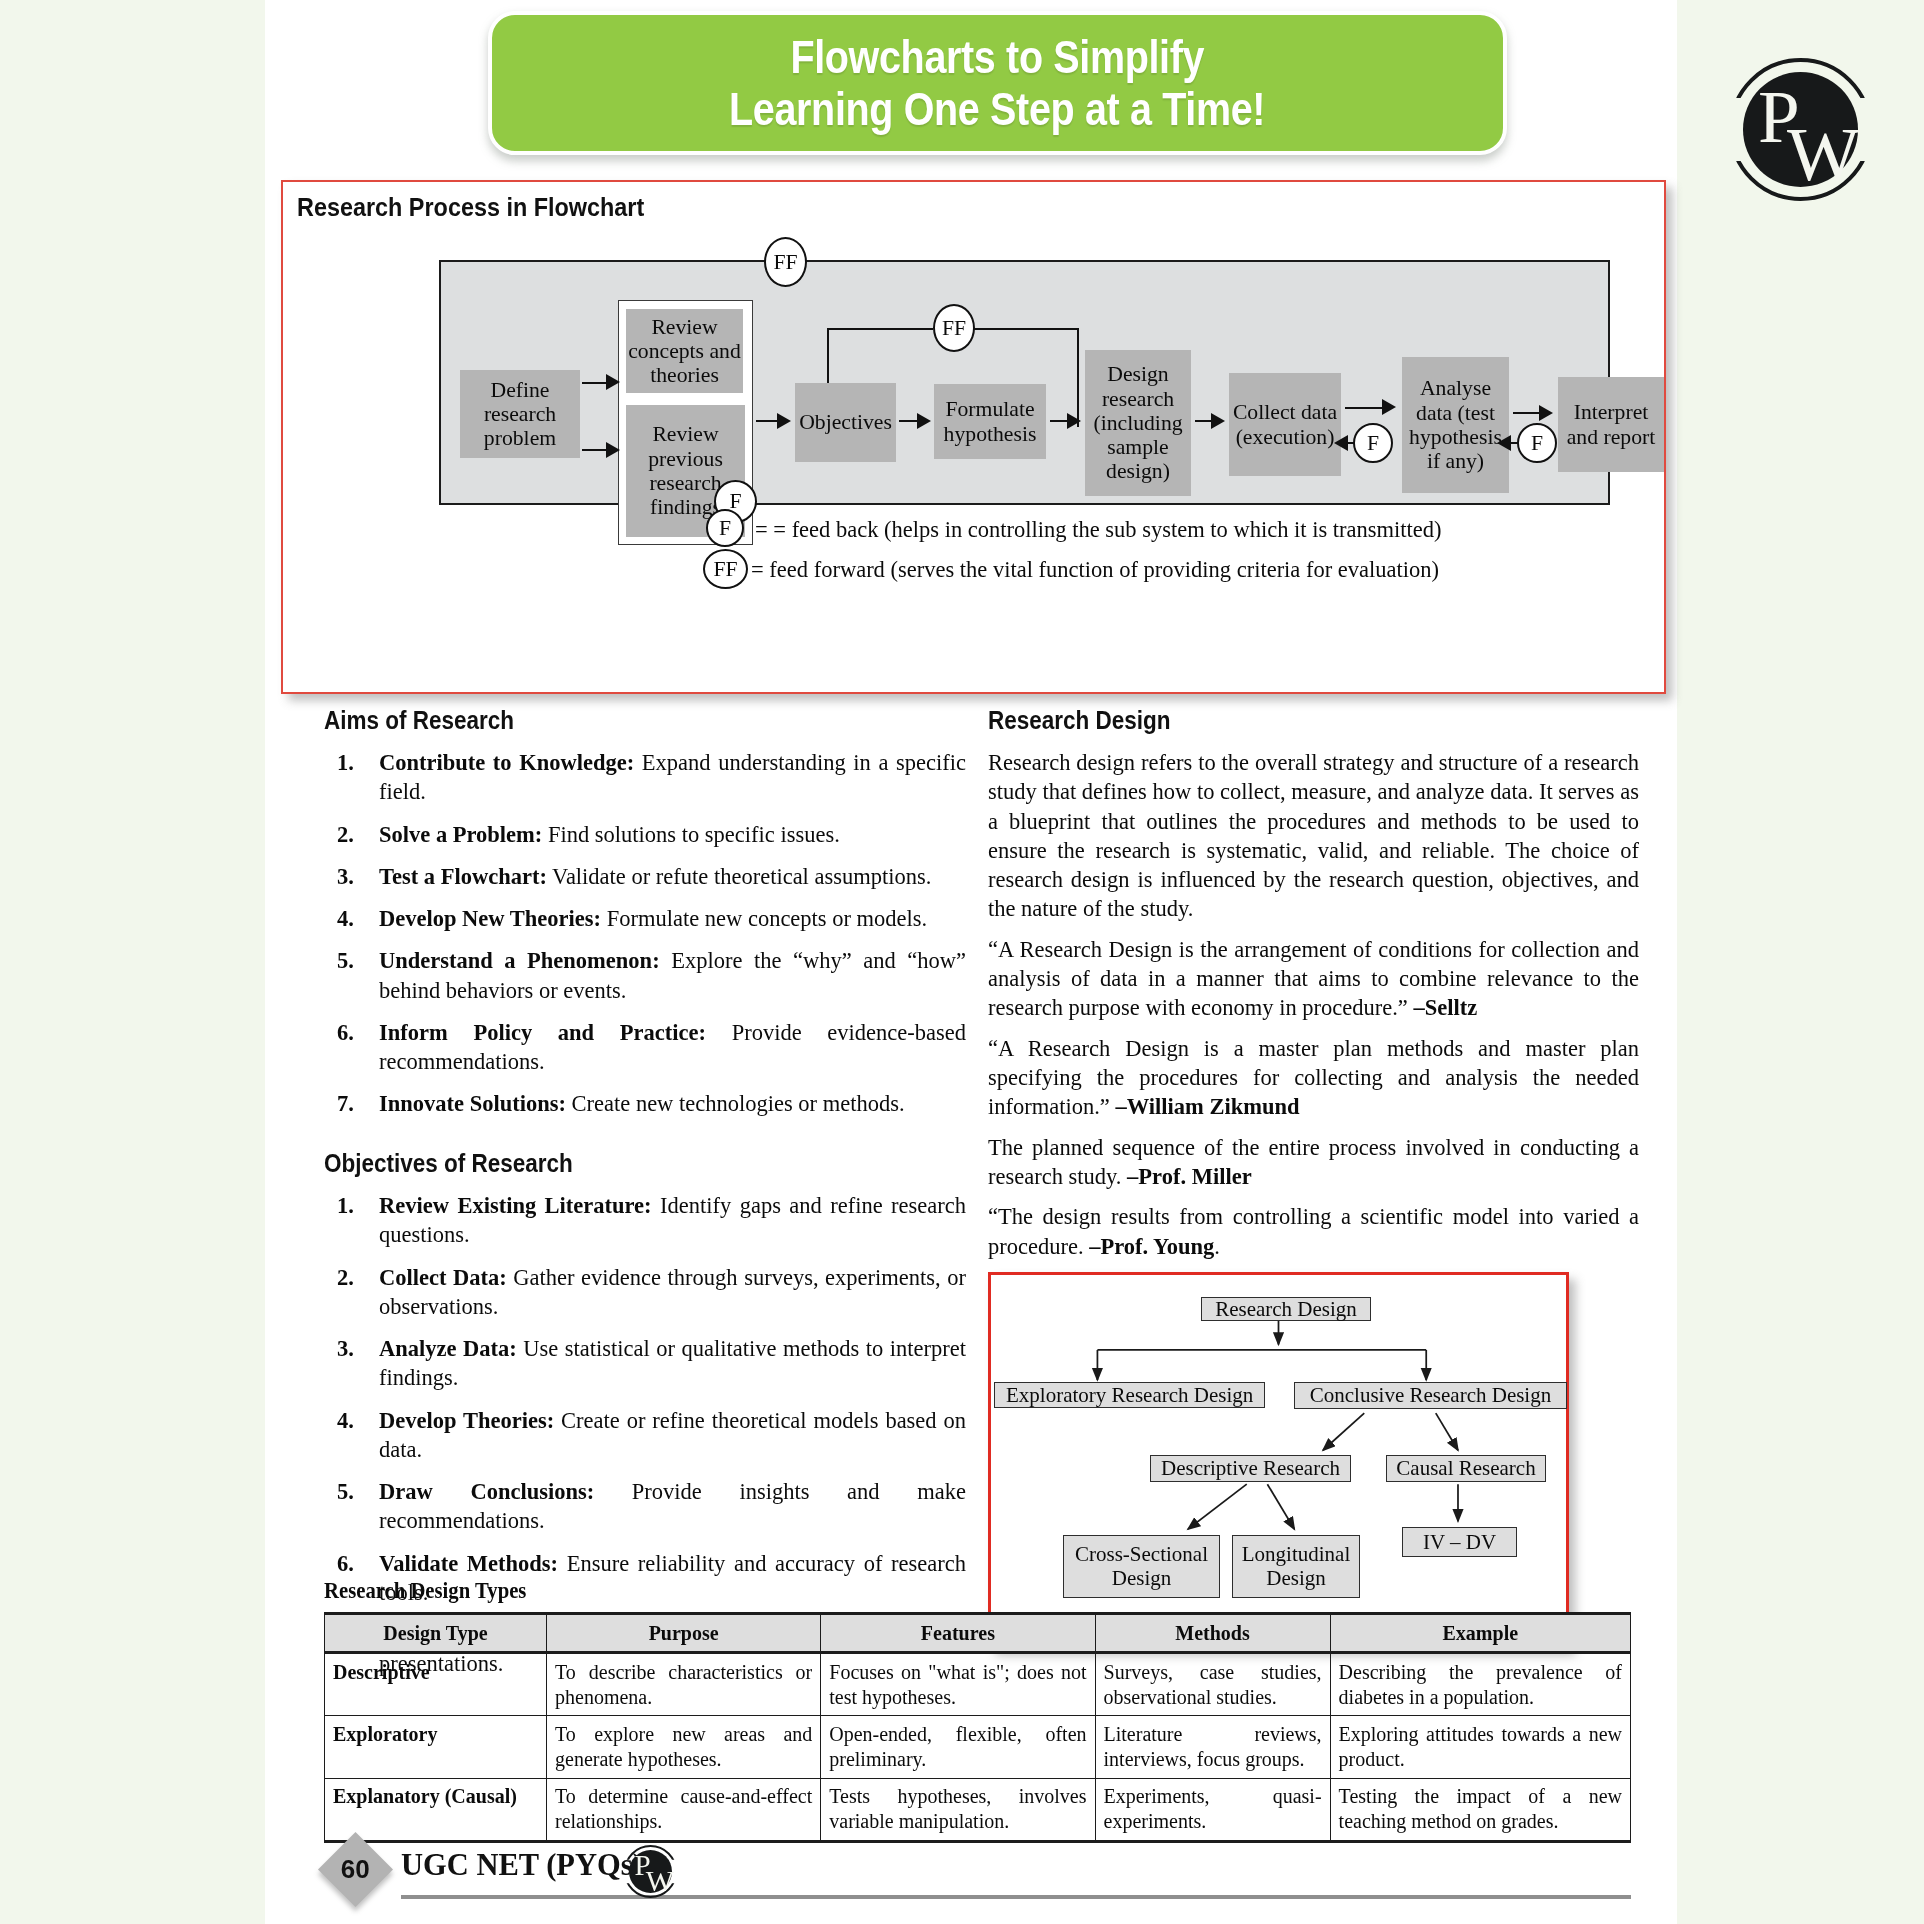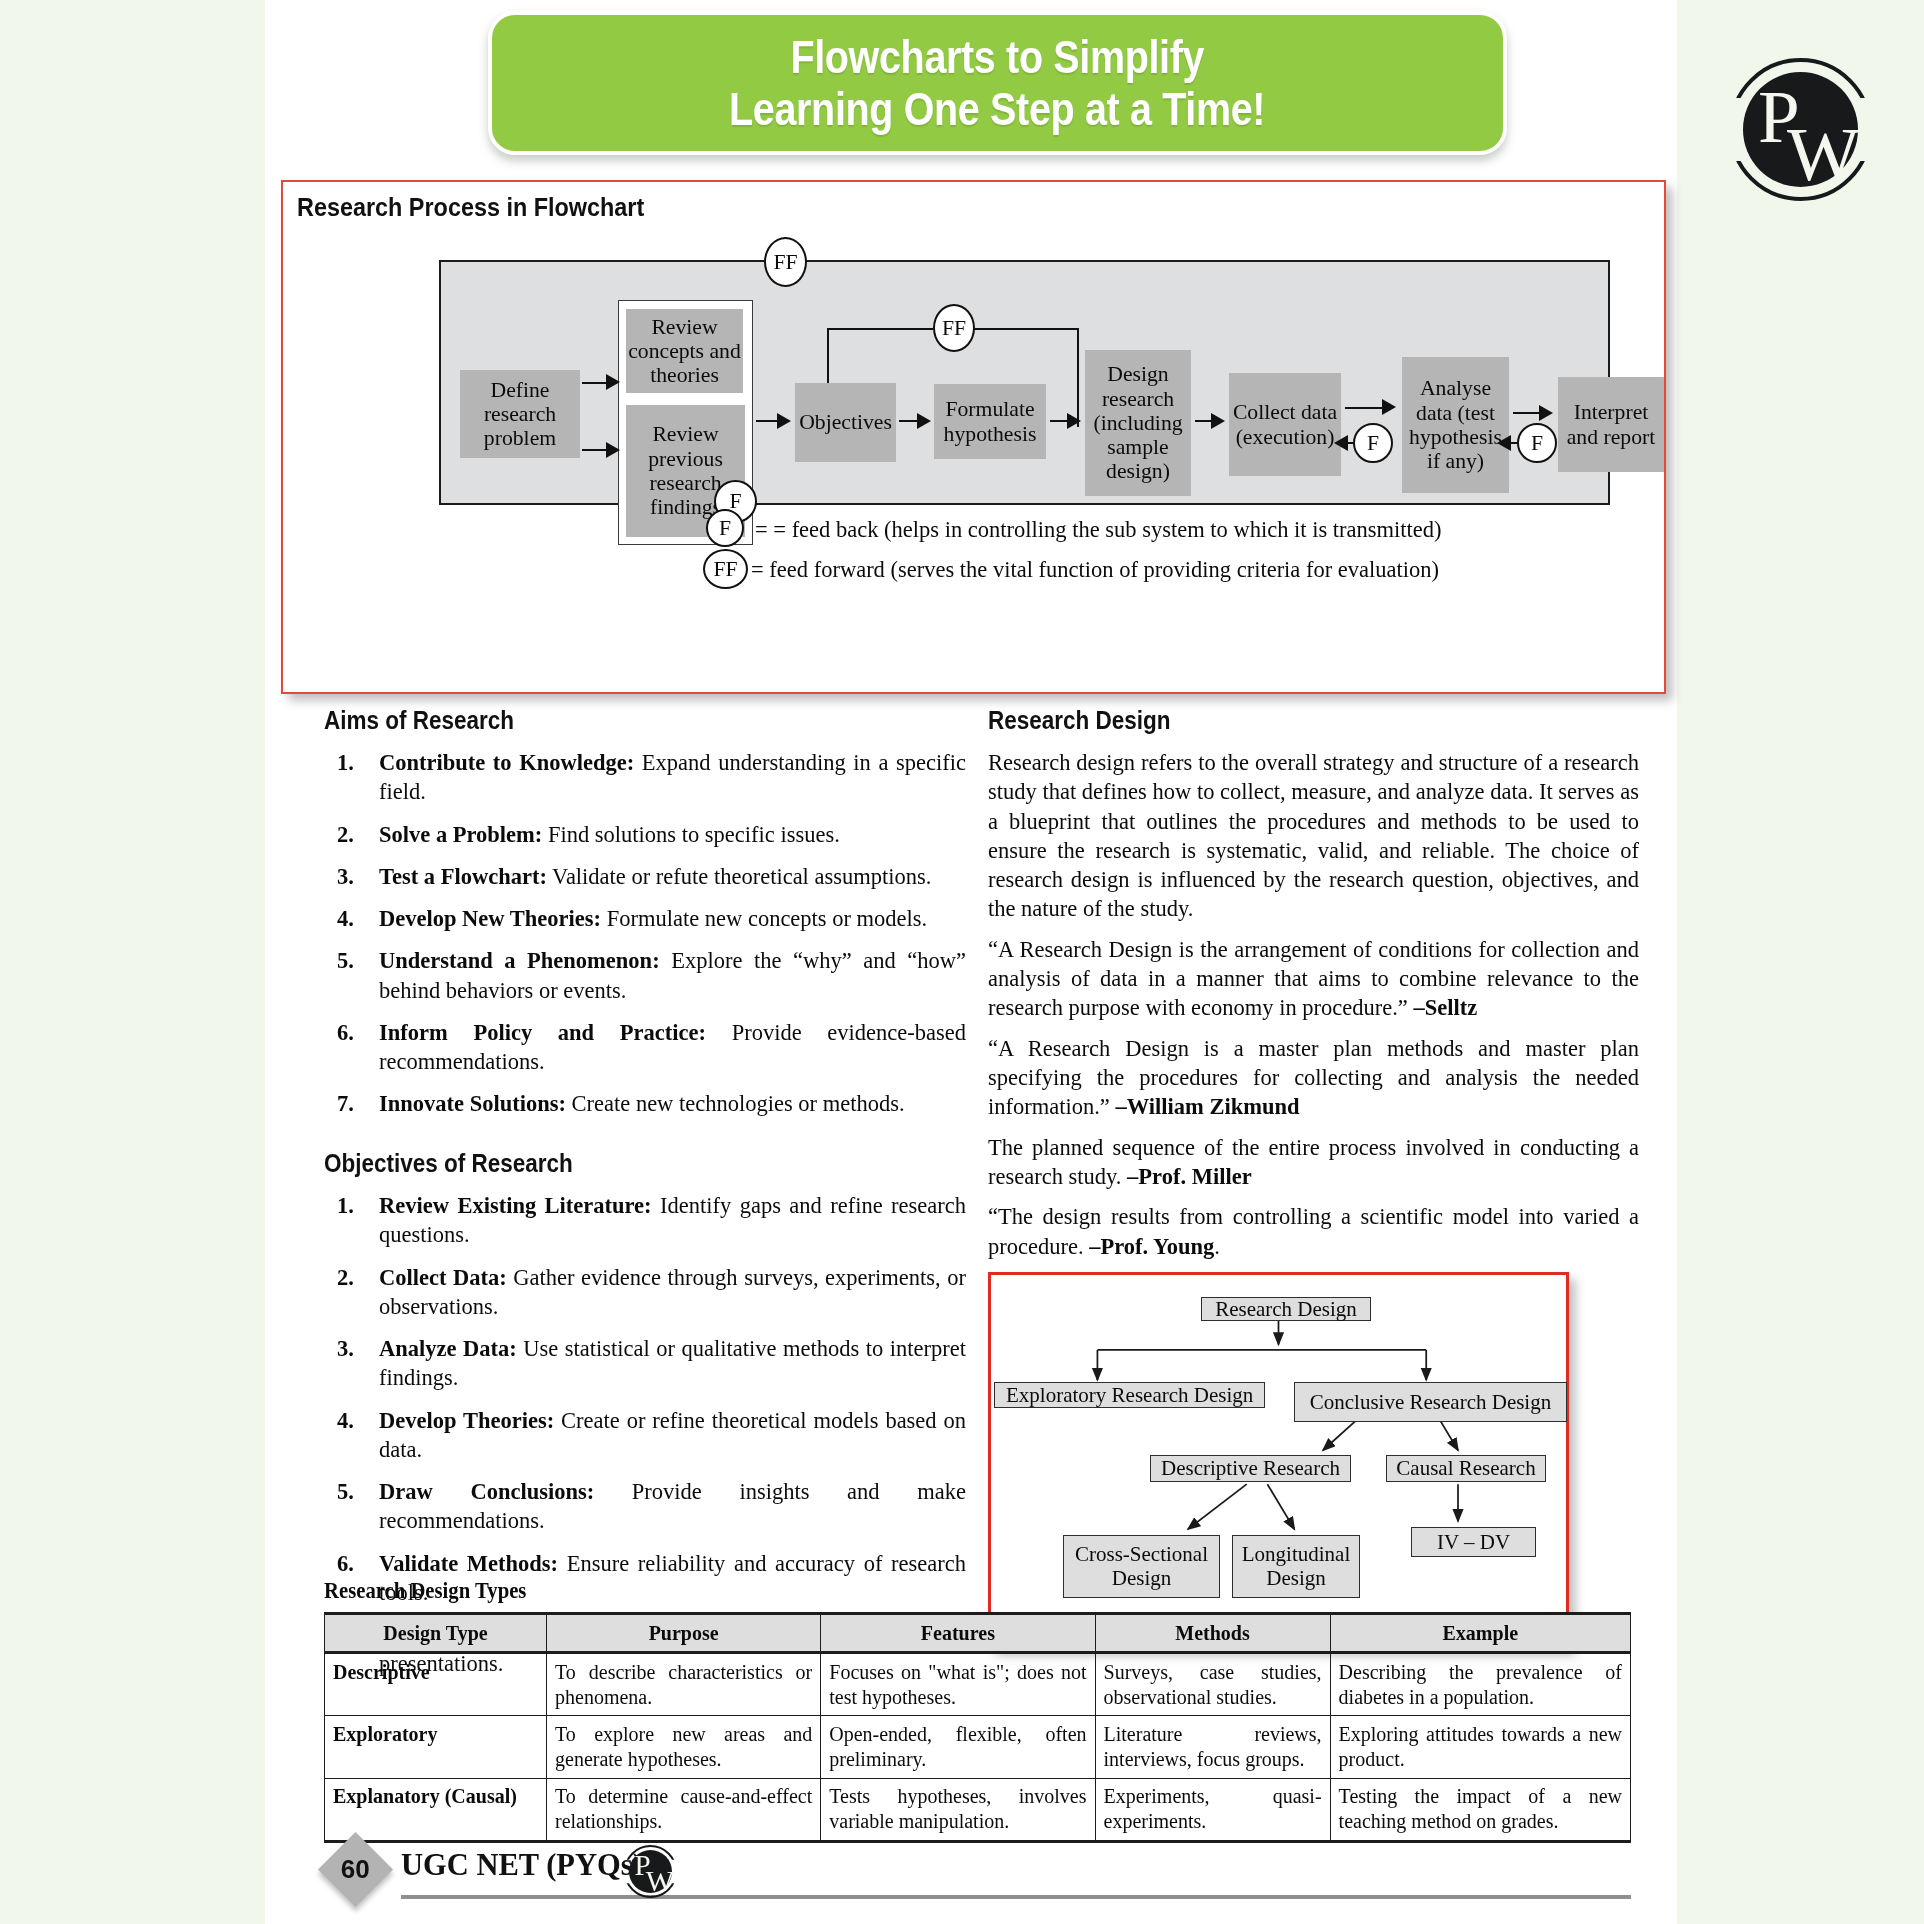--- a/index.html
+++ b/index.html
@@ -476,36 +476,36 @@
           <line x1="588" y1="265" x2="588" y2="312" marker-end="url(#ah)"></line>
         </g>
       </svg>
 
       <div class="tnode" style="left:210px; top:22.5px; width:170px; height:24px;">
         <span>Research Design</span>
       </div>
       <div class="tnode" style="left:3.2px; top:107px; width:271px; height:26px;">
         <span>Exploratory Research Design</span>
       </div>
-      <div class="tnode" style="left:303px; top:107px; width:273px; height:40px;">
+      <div class="tnode" style="left:303px; top:107px; width:273px; height:27px;">
         <span>Conclusive Research Design</span>
       </div>
       <div class="tnode" style="left:159px; top:180px; width:201px; height:27px;">
         <span>Descriptive Research</span>
       </div>
       <div class="tnode" style="left:395px; top:180px; width:160px; height:27px;">
         <span>Causal Research</span>
       </div>
       <div class="tnode" style="left:72px; top:260px; width:157px; height:63px; padding:0 6.4px;">
         <span>Cross-Sectional Design</span>
       </div>
       <div class="tnode" style="left:241px; top:260px; width:128px; height:63px; padding:0 3px;">
         <span>Longitudinal Design</span>
       </div>
-      <div class="tnode" style="left:420px; top:252px; width:125px; height:30.5px;">
+      <div class="tnode" style="left:411px; top:252px; width:115px; height:30.5px;">
         <span>IV – DV</span>
       </div>
     </div>
   </div>
 
   <div class="tbl-label">Research Design Types</div>
   <table class="rdt">
     <colgroup>
       <col style="width:17%">
         <col style="width:21%">

